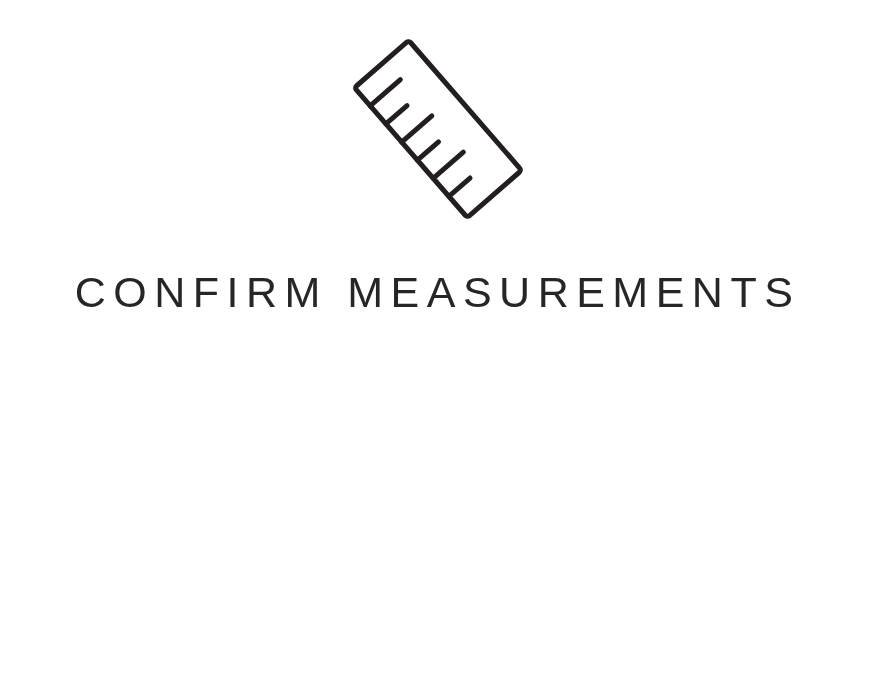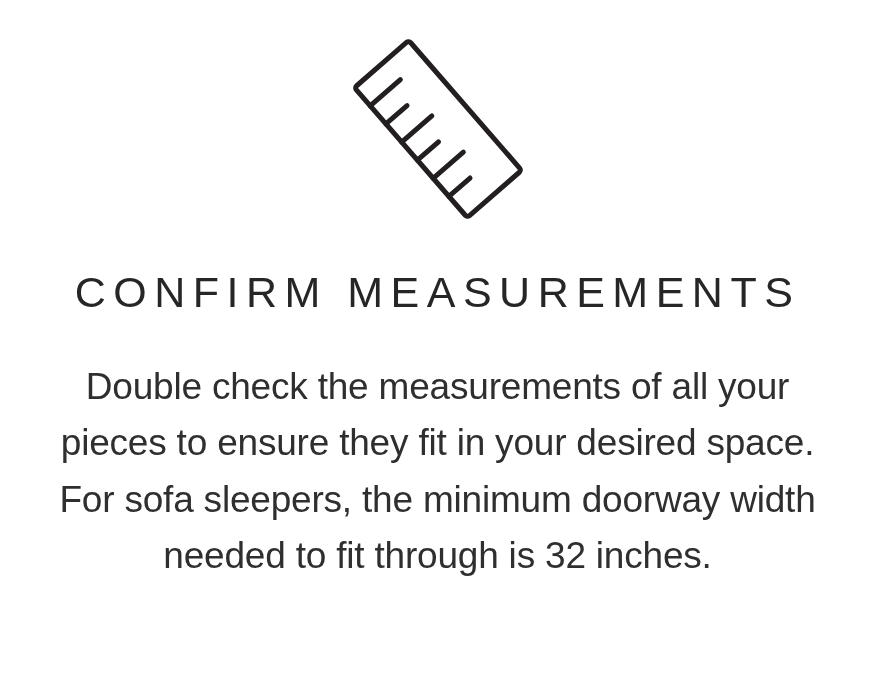--- a/index.html
+++ b/index.html
@@ -68,15 +68,14 @@
         <line x1="64" y1="76" x2="104" y2="76"></line>
         <line x1="64" y1="100" x2="92" y2="100"></line>
         <line x1="64" y1="124" x2="104" y2="124"></line>
         <line x1="64" y1="148" x2="92" y2="148"></line>
       </g>
     </svg>
   </div>
 
   <h1 class="headline">CONFIRM MEASUREMENTS</h1>
 
-  <p class="body-text">Double check the measurements of all your pieces to ensure they fit in your desired space. For sofa sleepers, the minimum doorway width needed to fit through is 32 inches.</p>
 
 </div>
 
 </body></html>

